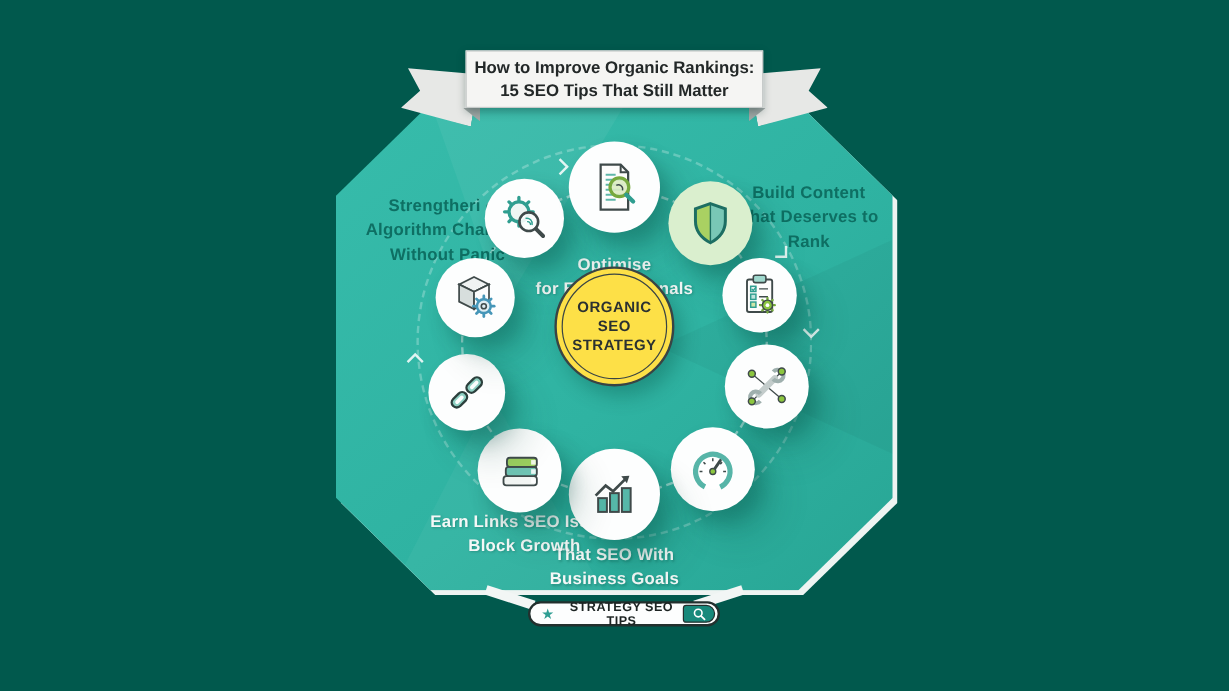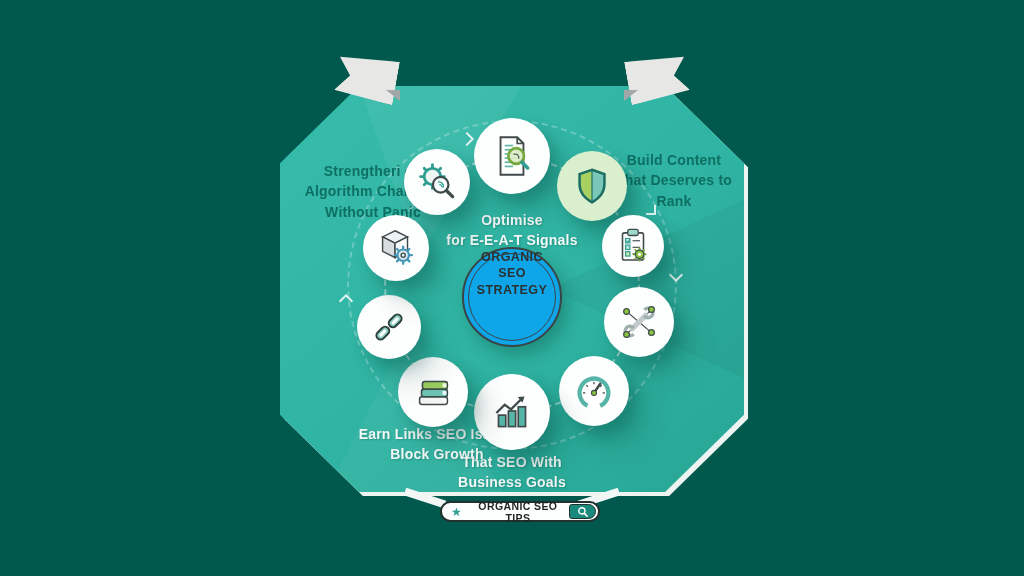--- a/index.html
+++ b/index.html
@@ -36,23 +36,23 @@
   .tone-light { color:#F4F8F7; text-shadow:1px 1px 2px rgba(0,60,50,.28); }
 
   
   .node { position:absolute; border-radius:50%; background:#fdfefe;
     box-shadow:8px 10px 16px rgba(3,70,60,.30), 20px 24px 28px rgba(3,70,60,.14);
     display:flex; align-items:center; justify-content:center; }
   .node svg { display:block; }
   .node-green { background:#daefce; }
 
   
-  .center-badge { position:absolute; left:462px; top:247px; width:100px; height:100px; border-radius:50%;
-    background:#0ea5e9; border:2px solid #394444; box-shadow:6px 8px 16px rgba(3,70,60,.32);
-    display:flex; justify-content:center; }
+  .center-badge { position:absolute; left:462px; top:222px; width:100px; height:100px; border-radius:50%;
+    background:#fde047; border:2px solid #394444; box-shadow:6px 8px 16px rgba(3,70,60,.32);
+    display:flex; align-items:center; justify-content:center; }
   .center-badge::before { content:""; position:absolute; inset:4px; border:1.6px solid #394444; border-radius:50%; }
   .center-text { font-weight:bold; font-size:12.5px; line-height:1.3; color:#2b3131;
     text-align:center; white-space:pre-line; letter-spacing:.4px; }
 
   
   .banner { position:absolute; left:332px; top:38px; width:360px; height:72px; z-index:30; }
   .banner-tail { position:absolute; width:60px; height:44px; background:#e7e8e6;
     box-shadow:0 3px 5px rgba(0,40,35,.3); }
   .tail-left  { left:8px; top:24px; transform:rotate(10deg); transform-origin:right top;
     clip-path:polygon(0 12%, 100% 0, 100% 100%, 0 88%, 22% 50%); }
@@ -278,27 +278,31 @@
     <div class="center-text">ORGANIC
 SEO
 STRATEGY</div>
   </div>
 
   <div class="banner">
     <div class="banner-tail tail-left"></div>
     <div class="banner-tail tail-right"></div>
     <div class="banner-fold fold-left"></div>
     <div class="banner-fold fold-right"></div>
+    <div class="banner-band">
+      <div class="banner-title">How to Improve Organic Rankings:
+15 SEO Tips That Still Matter</div>
+    </div>
   </div>
 
   <div class="footer-accent fa-left"></div>
   <div class="footer-accent fa-right"></div>
   <div class="search-pill">
     <span class="star">★</span>
-    <span class="search-text">ORGANIC SEO TIPS</span>
+    <span class="search-text">STRATEGY SEO TIPS</span>
     <span class="search-btn">
       <svg width="12" height="12" viewBox="0 0 16 16">
         <circle cx="6.5" cy="6.5" r="4.2" fill="none" stroke="#ffffff" stroke-width="1.8"></circle>
         <line x1="9.8" y1="9.8" x2="13.5" y2="13.5" stroke="#ffffff" stroke-width="2" stroke-linecap="round"></line>
       </svg>
     </span>
   </div>
 
 </div>
 

